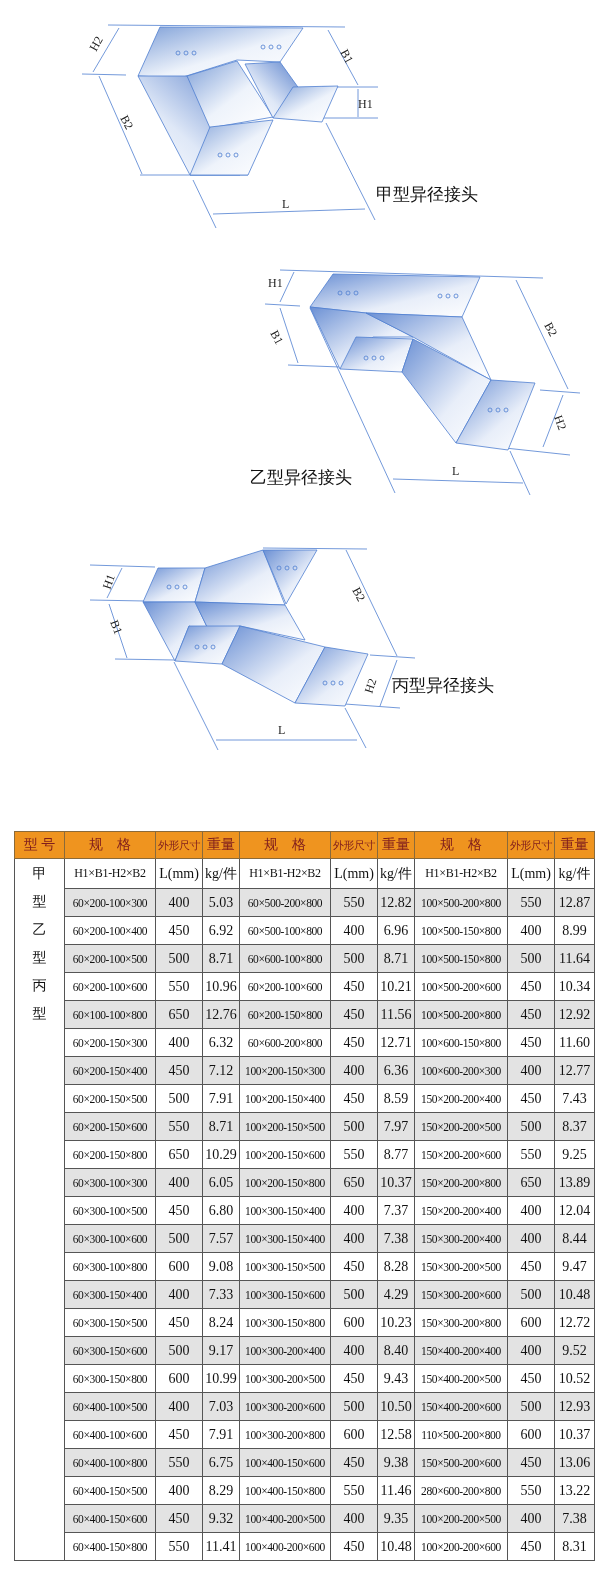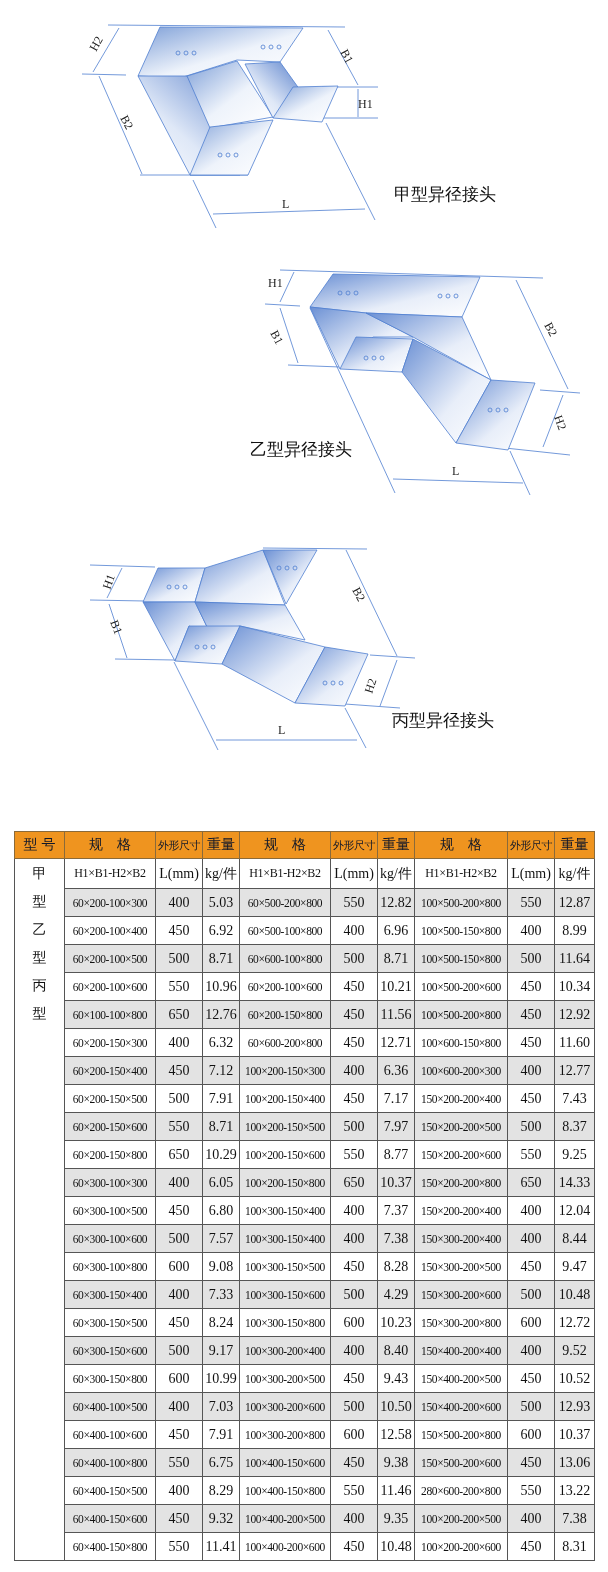--- a/index.html
+++ b/index.html
@@ -1,21 +1,21 @@
 <!DOCTYPE html>
 <html><head>
 <meta charset="utf-8">
 <style>
   html, body { margin:0; padding:0; background:#fff; }
   body { width:608px; height:1572px; position:relative; overflow:hidden; font-family:"DejaVu Sans", sans-serif; }
   .diagram { position:absolute; }
   .caption { position:absolute; font-family:"DejaVu Sans", sans-serif; font-size:17px; color:#111; white-space:nowrap; }
   table.spec { position:absolute; left:14px; top:831px; width:580px; border-collapse:collapse; table-layout:fixed; font-family:"Liberation Serif", serif; }
   table.spec td { border:1px solid #555; text-align:center; padding:0; height:27px; font-size:14px; color:#111; white-space:nowrap; overflow:hidden; }
-  table.spec tr.head td { background:#ef941f; color:#0f172a; font-family:Liberation Sans, sans-serif; font-size:14px; height:26px; border-color:#8a6a3a; }
+  table.spec tr.head td { background:#ef941f; color:#7f1d1d; font-family:Liberation Serif, serif; font-size:14px; height:26px; border-color:#8a6a3a; }
   table.spec tr.head td.sm { font-size:11px; letter-spacing:-0.5px;margin-top:32px; }
   table.spec tr.sub td { height:29px; font-size:14px; }
   table.spec tr.sub td.spec-h { font-size:12px; letter-spacing:-0.3px;text-align:center; }
   table.spec td.spec { font-size:11.5px; letter-spacing:-0.4px; }
   table.spec tr.alt td.d { background:#e3e3e3; }
   table.spec td.type { vertical-align:top; font-family:"DejaVu Sans", sans-serif; font-size:13px; line-height:28px; padding-top:0; }
   .type-char { display:block; }
 </style>
 </head>
 <body>
@@ -65,21 +65,21 @@
       <circle cx="176" cy="155" r="2"></circle>
   </g>
   <g font-family="Liberation Serif, serif" font-size="12" fill="#222">
     <text x="36" y="52" transform="rotate(-60 36 52)">H2</text>
     <text x="60" y="118" transform="rotate(62 60 118)">B2</text>
     <text x="280" y="52" transform="rotate(62 280 52)">B1</text>
     <text x="298" y="108">H1</text>
     <text x="222" y="208">L</text>
   </g>
 </svg>
-<div class="caption" style="left:394px;top:183px">甲型异径接头</div>
+<div class="caption" style="left:376px;top:183px">甲型异径接头</div>
 
 <svg class="diagram" style="left:230px;top:255px" width="360" height="250" viewBox="0 0 360 250">
   <defs>
     <linearGradient id="g3" x1="0" y1="0" x2="1" y2="1">
       <stop offset="0" stop-color="#6b90d4"></stop>
         <stop offset="0.6" stop-color="#e8eef9"></stop>
         <stop offset="1" stop-color="#ffffff"></stop>
     </linearGradient>
   </defs>
   <g stroke="#4f7fd0" stroke-width="0.8" fill="none">
@@ -117,21 +117,21 @@
       <circle cx="276" cy="155" r="2"></circle>
   </g>
   <g font-family="Liberation Serif, serif" font-size="12" fill="#222">
     <text x="38" y="32">H1</text>
     <text x="40" y="78" transform="rotate(62 40 78)">B1</text>
     <text x="314" y="70" transform="rotate(62 314 70)">B2</text>
     <text x="324" y="162" transform="rotate(70 324 162)">H2</text>
     <text x="222" y="220">L</text>
   </g>
 </svg>
-<div class="caption" style="left:250px;top:438px">乙型异径接头</div>
+<div class="caption" style="left:250px;top:466px">乙型异径接头</div>
 
 <svg class="diagram" style="left:70px;top:530px" width="460" height="230" viewBox="0 0 460 230">
   <defs>
     <linearGradient id="g4" x1="0" y1="0" x2="1" y2="1">
       <stop offset="0" stop-color="#6b90d4"></stop>
         <stop offset="0.6" stop-color="#e8eef9"></stop>
         <stop offset="1" stop-color="#ffffff"></stop>
     </linearGradient>
   </defs>
   <g stroke="#4f7fd0" stroke-width="0.8" fill="none">
@@ -172,21 +172,21 @@
       <circle cx="271" cy="153" r="2"></circle>
   </g>
   <g font-family="Liberation Serif, serif" font-size="12" fill="#222">
     <text x="40" y="60" transform="rotate(-70 40 60)">H1</text>
     <text x="40" y="92" transform="rotate(68 40 92)">B1</text>
     <text x="282" y="60" transform="rotate(62 282 60)">B2</text>
     <text x="302" y="164" transform="rotate(-72 302 164)">H2</text>
     <text x="208" y="204">L</text>
   </g>
 </svg>
-<div class="caption" style="left:392px;top:709px">丙型异径接头</div>
+<div class="caption" style="left:392px;top:674px">丙型异径接头</div>
 
 <table class="spec">
   <colgroup>
     <col style="width:50px">
       <col style="width:91px">
       <col style="width:47px">
       <col style="width:37px">
     <col style="width:91px">
       <col style="width:47px">
       <col style="width:37px">
@@ -302,21 +302,21 @@
         <td class="d spec">100×600-200×300</td>
         <td class="d">400</td>
         <td class="d">12.77</td>
       </tr>
       <tr>
         <td class="d spec">60×200-150×500</td>
         <td class="d">500</td>
         <td class="d">7.91</td>
         <td class="d spec">100×200-150×400</td>
         <td class="d">450</td>
-        <td class="d">7.17</td>
+        <td class="d">8.59</td>
         <td class="d spec">150×200-200×400</td>
         <td class="d">450</td>
         <td class="d">7.43</td>
       </tr>
       <tr class="alt">
         <td class="d spec">60×200-150×600</td>
         <td class="d">550</td>
         <td class="d">8.71</td>
         <td class="d spec">100×200-150×500</td>
         <td class="d">500</td>
@@ -338,21 +338,21 @@
       </tr>
       <tr class="alt">
         <td class="d spec">60×300-100×300</td>
         <td class="d">400</td>
         <td class="d">6.05</td>
         <td class="d spec">100×200-150×800</td>
         <td class="d">650</td>
         <td class="d">10.37</td>
         <td class="d spec">150×200-200×800</td>
         <td class="d">650</td>
-        <td class="d">14.33</td>
+        <td class="d">13.89</td>
       </tr>
       <tr>
         <td class="d spec">60×300-100×500</td>
         <td class="d">450</td>
         <td class="d">6.80</td>
         <td class="d spec">100×300-150×400</td>
         <td class="d">400</td>
         <td class="d">7.37</td>
         <td class="d spec">150×200-200×400</td>
         <td class="d">400</td>
@@ -435,21 +435,21 @@
         <td class="d">500</td>
         <td class="d">12.93</td>
       </tr>
       <tr>
         <td class="d spec">60×400-100×600</td>
         <td class="d">450</td>
         <td class="d">7.91</td>
         <td class="d spec">100×300-200×800</td>
         <td class="d">600</td>
         <td class="d">12.58</td>
-        <td class="d spec">150×500-200×800</td>
+        <td class="d spec">110×500-200×800</td>
         <td class="d">600</td>
         <td class="d">10.37</td>
       </tr>
       <tr class="alt">
         <td class="d spec">60×400-100×800</td>
         <td class="d">550</td>
         <td class="d">6.75</td>
         <td class="d spec">100×400-150×600</td>
         <td class="d">450</td>
         <td class="d">9.38</td>

